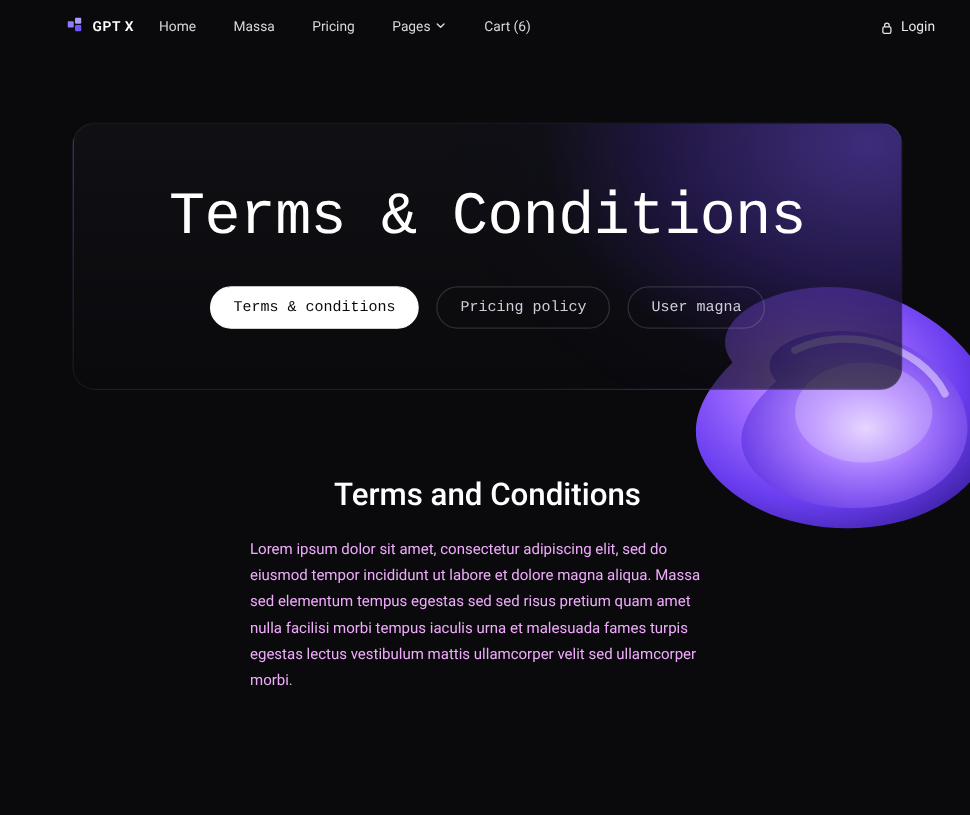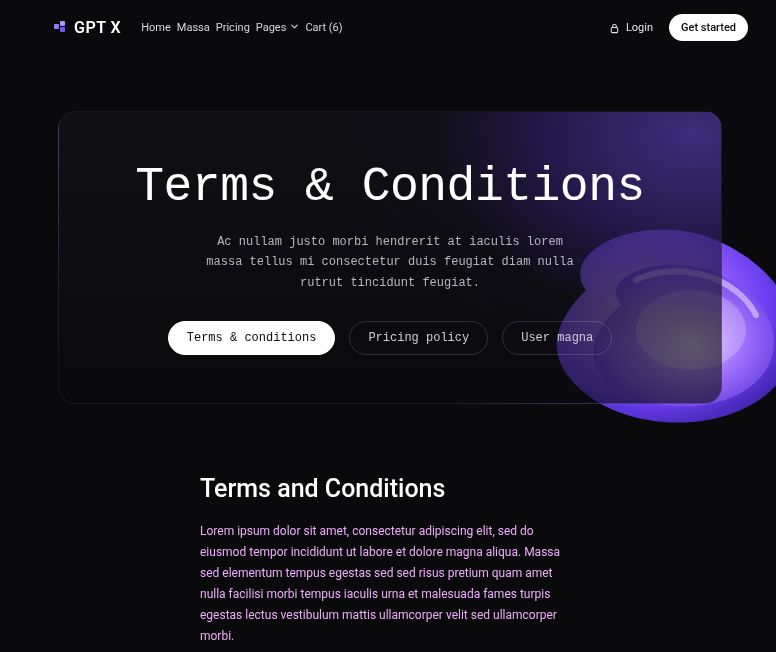--- a/index.html
+++ b/index.html
@@ -26,27 +26,27 @@
     gap: 6px;
     margin-right: 4px;
   }
   .brand-logo {
     width: 14px;
     height: 14px;
     position: relative;
   }
   .brand-logo svg { display:block; }
   .brand-name {
-    font-size: 16px;
+    font-size: 11px;
     font-weight: 600;
     letter-spacing: .5px;
   }
   .nav-links {
     display: flex;
-    gap: 6px;
+    gap: 30px;
     align-items: flex-end;
   }
   .nav-link {
     font-size: 11px;
     color: #d6d6db;
     cursor: pointer;
     display: flex;
     align-items: center;
     gap: 4px;
   }
@@ -138,20 +138,21 @@
   .content {
     margin: 70px 0 0 0;
     padding: 0 196px 0 200px;
     position:relative;
     z-index:2;
   }
   .content h2 {
     font-size: 25px;
     font-weight: 500;
     margin-bottom: 18px;
+    text-align: center;
   }
   .content p {
     font-size: 12px;
     line-height: 1.75;
     color: #f0abfc;
     margin-bottom: 6px;
   }
 </style>
 </head>
 <body>
@@ -208,26 +209,24 @@
   <div class="login">
     <span class="lock-icon">
       <svg width="11" height="11" viewBox="0 0 12 12">
         <rect x="2.5" y="5" width="7" height="5.5" rx="1.2" fill="none" stroke="#e5e5ea" stroke-width="1.1"></rect>
         <path d="M4 5 V3.6 a2 2 0 0 1 4 0 V5" fill="none" stroke="#e5e5ea" stroke-width="1.1"></path>
       </svg>
     </span>
     <span>Login</span>
   </div>
 
-  <div class="get-started">Get started</div>
 </div>
 
 <div class="hero">
   <h1>Terms &amp; Conditions</h1>
-  <p class="hero-sub">Ac nullam justo morbi hendrerit at iaculis lorem massa tellus mi consectetur duis feugiat diam nulla rutrut tincidunt feugiat.</p>
   <div class="tabs">
     <div class="tab active">Terms &amp; conditions</div>
     <div class="tab">Pricing policy</div>
     <div class="tab">User magna</div>
   </div>
 </div>
 
 <div class="content">
   <h2>Terms and Conditions</h2>
   <p>Lorem ipsum dolor sit amet, consectetur adipiscing elit, sed do eiusmod tempor incididunt ut labore et dolore magna aliqua. Massa sed elementum tempus egestas sed sed risus pretium quam amet nulla facilisi morbi tempus iaculis urna et malesuada fames turpis egestas lectus vestibulum mattis ullamcorper velit sed ullamcorper morbi.</p>

